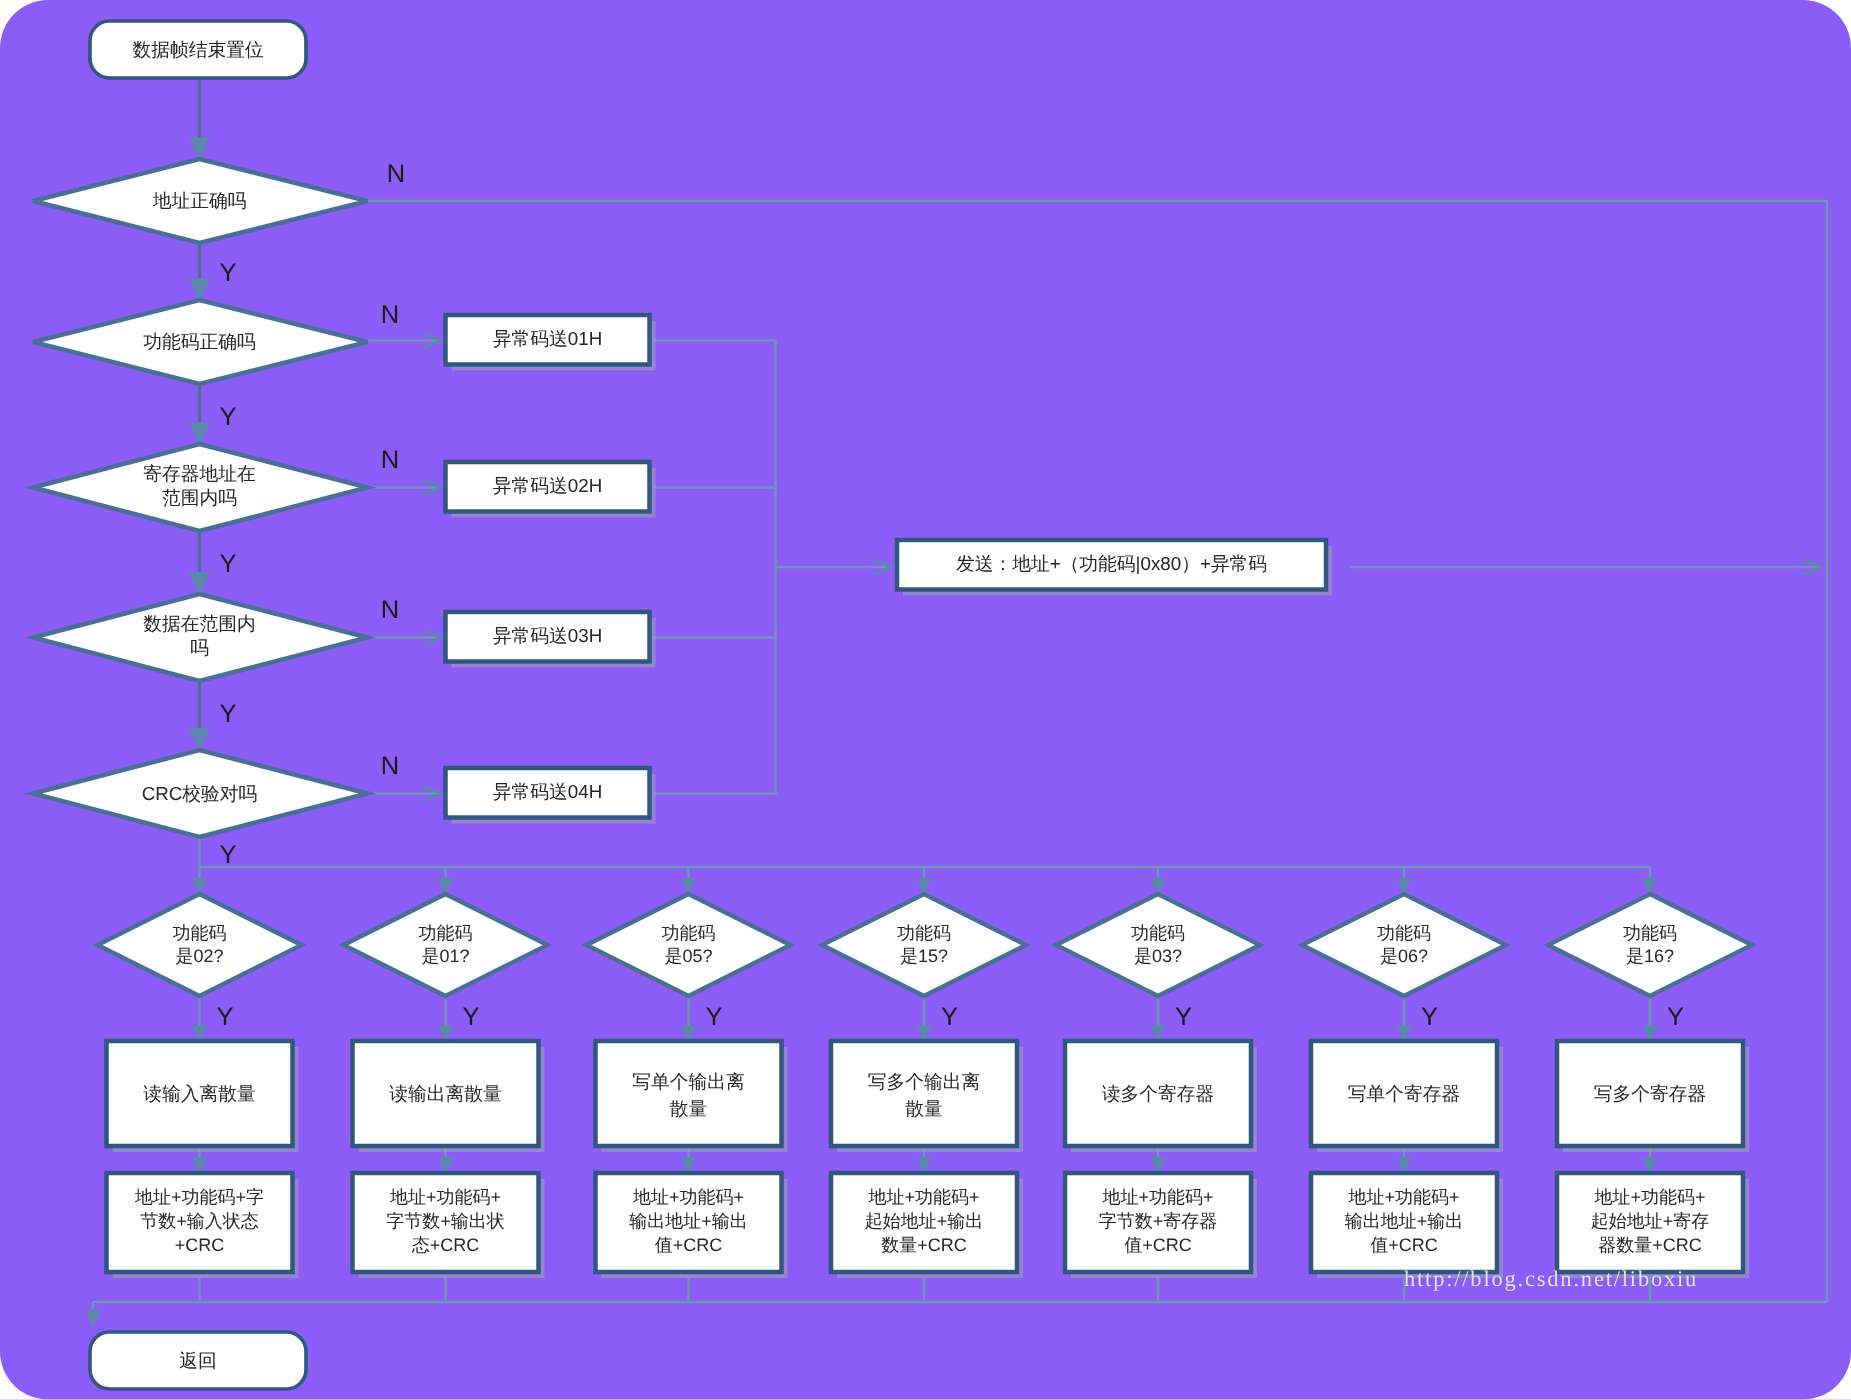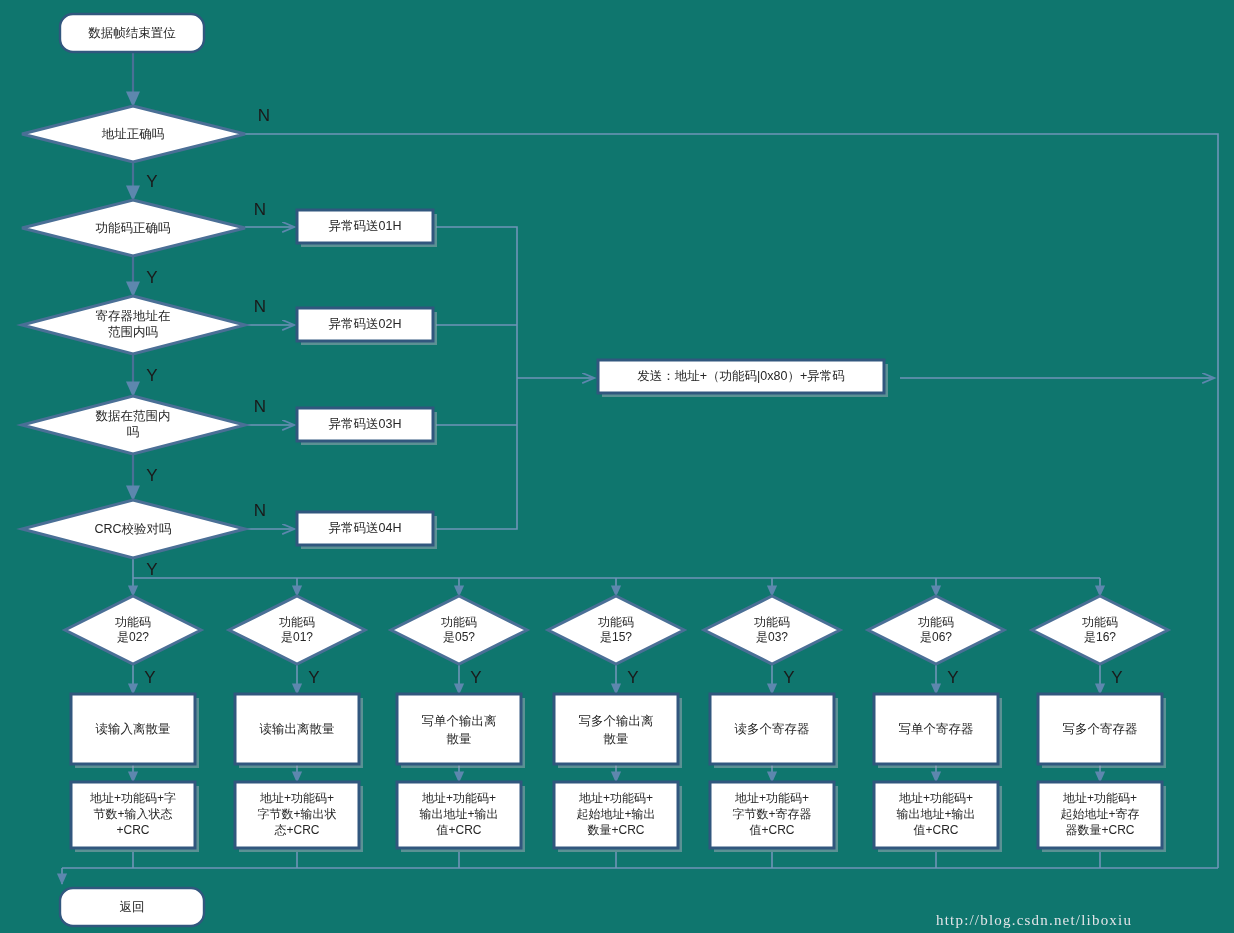--- a/index.html
+++ b/index.html
@@ -7,22 +7,23 @@
     padding: 0;
     background: #ffffff;
   }
   body {
     font-family: "Liberation Sans", "DejaVu Sans", sans-serif;
   }
   #chart-root {
     position: relative;
     width: 1234px;
     height: 933px;
-    background: #0f766e;
+    background: #8b5cf6;
     overflow: hidden;
+    border-radius: 32px;
   }
   svg.flow {
     position: absolute;
     left: 0;
     top: 0;
     width: 1234px;
     height: 933px;
   }
   .shape-box {
     fill: #ffffff;
@@ -374,14 +375,14 @@
       <text class="lbl lbl-sm" x="1100" y="815">起始地址+寄存</text>
       <text class="lbl lbl-sm" x="1100" y="831">器数量+CRC</text>
     </g>
 
     <g>
       <rect class="shape-term" x="60" y="888" width="144" height="38" rx="13" ry="13"></rect>
       <text class="lbl" x="132" y="908">返回</text>
     </g>
   </svg>
 
-  <div class="watermark" style="left:936px; top:912px;">http://blog.csdn.net/liboxiu</div>
+  <div class="watermark" style="left:936px; top:845px;">http://blog.csdn.net/liboxiu</div>
 </div>
 
 </body></html>

